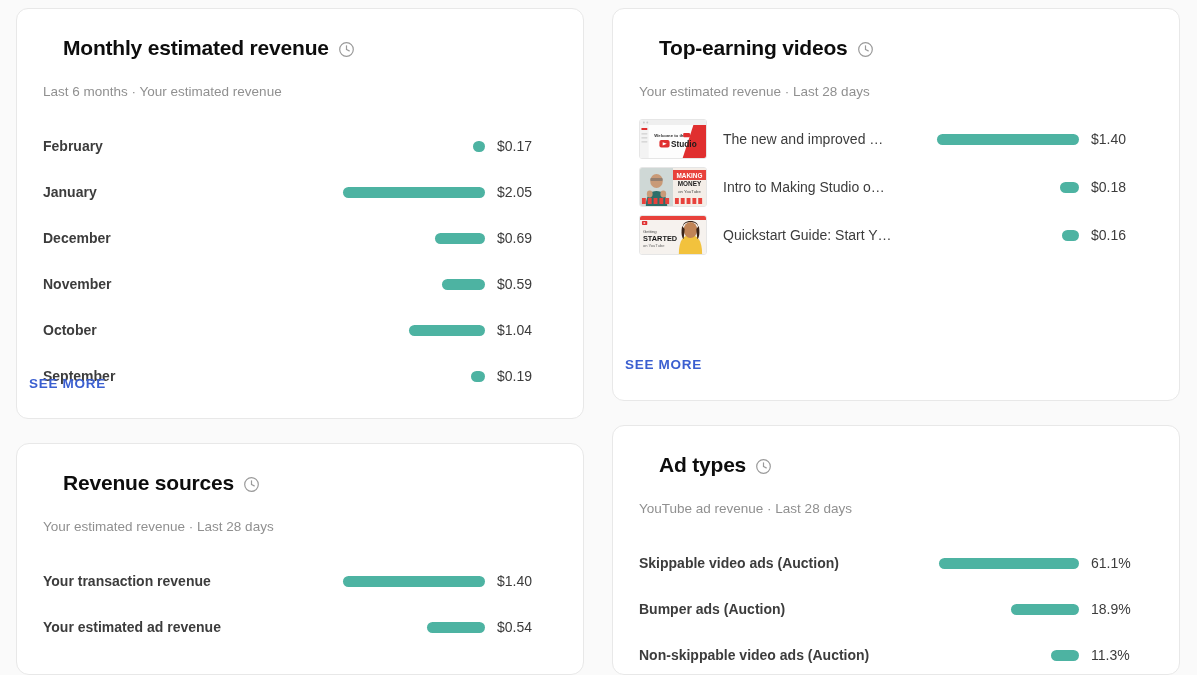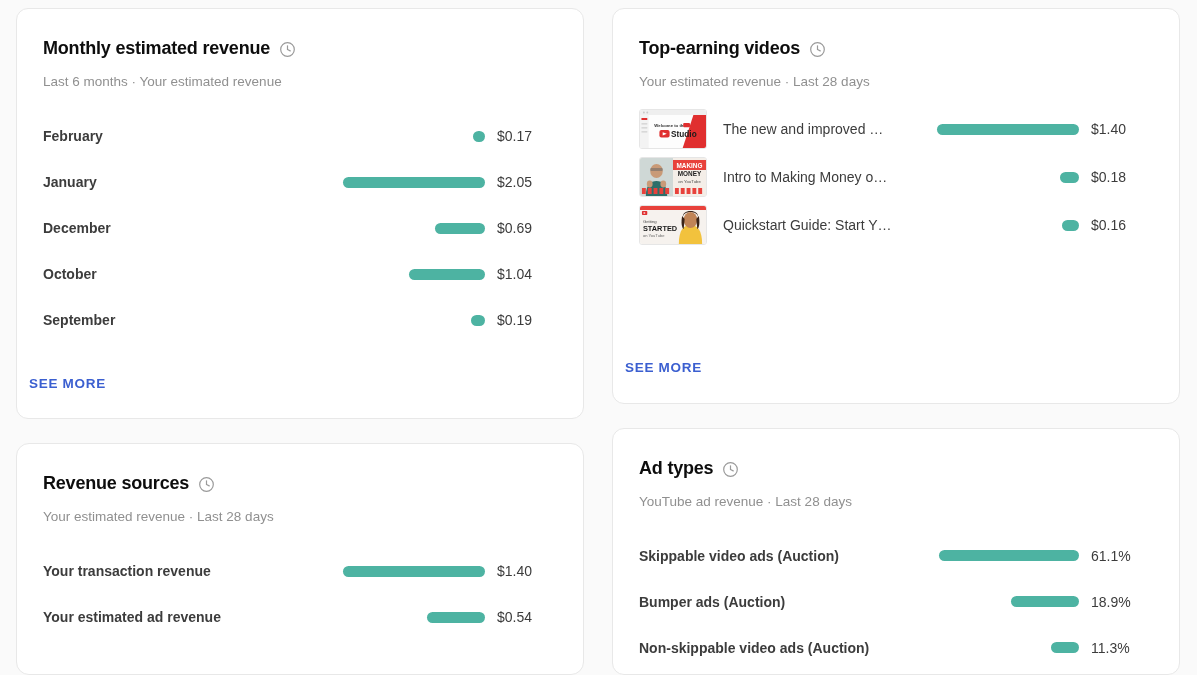--- a/index.html
+++ b/index.html
@@ -40,40 +40,41 @@
 
   .card-head { margin-bottom: 4px; }
 
   .card-title-row {
     display: flex;
     align-items: center;
     gap: 9px;
   }
 
   .card-title {
-    font-size: 18px;
+    font-size: 21px;
     font-weight: bold;
     color: #0d0d0d;
     letter-spacing: -0.2px;
     line-height: 26px;
+    margin-left: 20px;
   }
 
   .clock-icon {
     width: 17px;
     height: 17px;
     flex: 0 0 17px;
     display: block;
     margin-top: 3px;
   }
   .clock-icon svg { display: block; }
 
   .card-sub {
     font-size: 13.5px;
     color: #909090;
-    margin-top: 12px;
+    margin-top: 22px;
     line-height: 18px;
   }
 
   
   .rows { margin-top: 22px; }
 
   .metric-row {
     display: flex;
     align-items: center;
     height: 46px;
@@ -209,20 +210,27 @@
               <div class="bar" style="width: 150px; background: rgb(77, 179, 162);"></div>
             </div>
             <div class="metric-value">$2.05</div>
           </div>
           <div class="metric-row">
             <div class="metric-label">December</div>
             <div class="bar-track">
               <div class="bar" style="width: 50px; background: rgb(77, 179, 162);"></div>
             </div>
             <div class="metric-value">$0.69</div>
+          </div>
+          <div class="metric-row">
+            <div class="metric-label">November</div>
+            <div class="bar-track">
+              <div class="bar" style="width: 43px; background: rgb(77, 179, 162);"></div>
+            </div>
+            <div class="metric-value">$0.59</div>
           </div>
           <div class="metric-row">
             <div class="metric-label">October</div>
             <div class="bar-track">
               <div class="bar" style="width: 76px; background: rgb(77, 179, 162);"></div>
             </div>
             <div class="metric-value">$1.04</div>
           </div>
           <div class="metric-row">
             <div class="metric-label">September</div>
@@ -336,21 +344,21 @@
       </g>
       <g fill="#e8423c">
         <rect x="2" y="30" width="4" height="6"></rect>
                   <rect x="8" y="30" width="4" height="6"></rect>
         <rect x="14" y="30" width="4" height="6"></rect>
                   <rect x="20" y="30" width="4" height="6"></rect>
         <rect x="26" y="30" width="4" height="6"></rect>
       </g>
     </svg>
             </div>
-            <div class="video-title">Intro to Making Money o…</div>
+            <div class="video-title">Intro to Making Studio o…</div>
             <div class="bar-track">
               <div class="bar" style="width: 19px; background: rgb(77, 179, 162);"></div>
             </div>
             <div class="metric-value">$0.18</div>
           </div>
           <div class="video-row">
             <div class="thumb">
               <svg viewBox="0 0 68 38" preserveAspectRatio="none">
       <rect width="68" height="38" fill="#f6f2ee"></rect>
       <rect x="0" y="0" width="68" height="4" fill="#e8423c"></rect>

